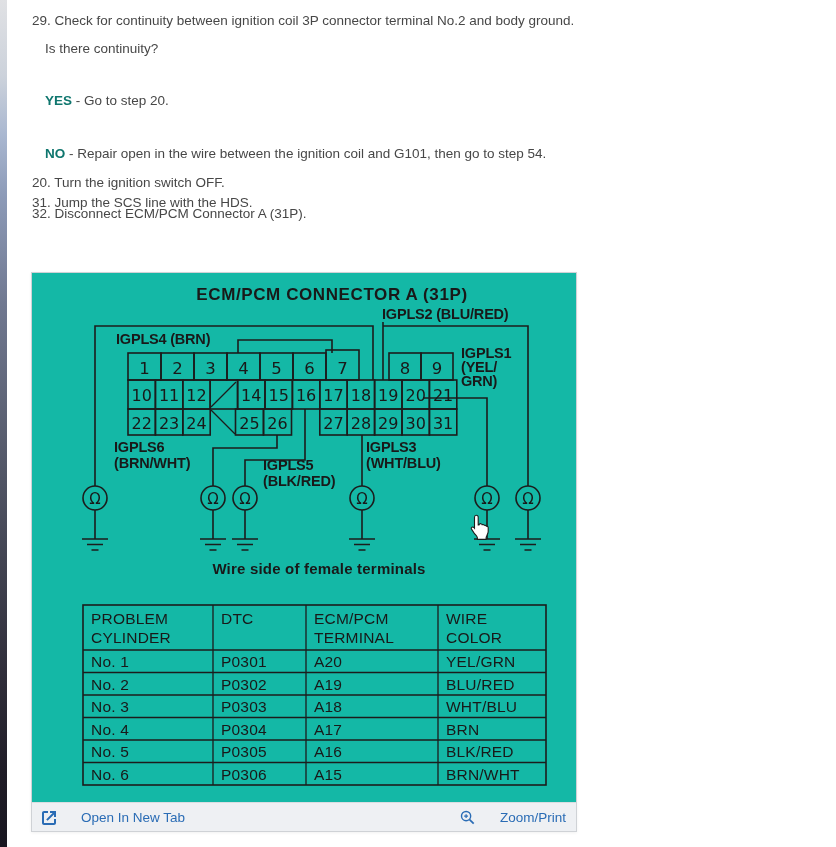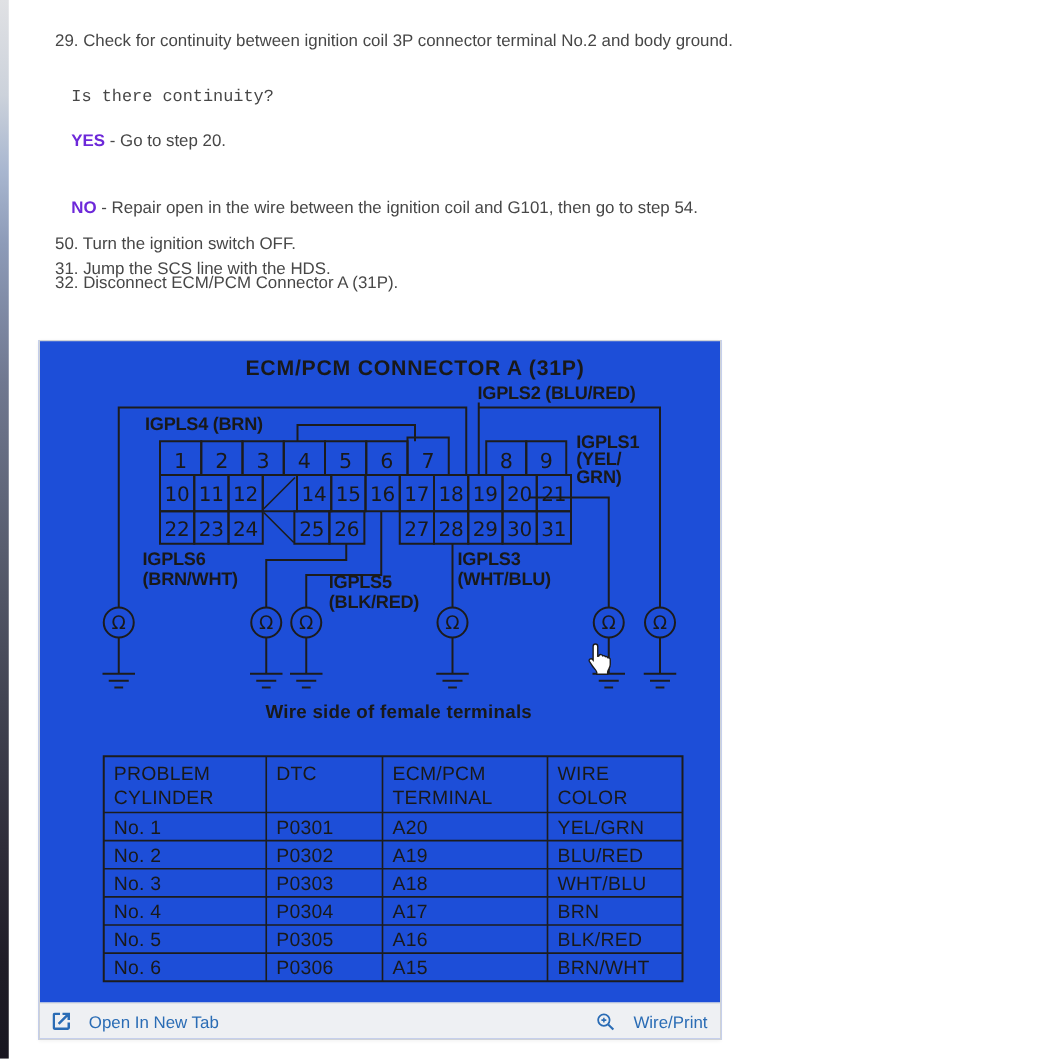--- a/index.html
+++ b/index.html
@@ -5,33 +5,33 @@
   html,body{margin:0;padding:0;}
   body{
     width:836px;height:847px;position:relative;overflow:hidden;
     background:#ffffff;
     font-family:"Liberation Sans", sans-serif;
   }
   .edge-strip{
     position:absolute;left:0;top:0;width:7px;height:847px;
     background:linear-gradient(180deg,#e0e1e4 0%,#ccd2db 9%,#a9b7d0 16%,#8d9bb8 23%,#707890 36%,#585d6e 52%,#424452 66%,#2f2d39 80%,#201d27 91%,#181620 100%);
   }
-  .instr{position:absolute;margin:12px;font-size:13.5px;line-height:16px;color:#474747;white-space:nowrap;}
-  .instr b{font-weight:bold;color:#6d28d9;}
+  .instr{position:absolute;margin:0;font-size:13.5px;line-height:16px;color:#474747;white-space:nowrap;}
+  .instr b{font-weight:bold;color:#0f766e;}
   #s29{left:32px;top:13px;}
-  #q{left:45px;top:59px;font-family:Liberation Mono, monospace;}
+  #q{left:45px;top:41px;}
   #yes{left:45px;top:93px;}
   #no{left:45px;top:146px;}
   #s30{left:32px;top:175px;}
   #s31{left:32px;top:195px;text-align:right;}
   #s32{left:32px;top:206px;}
 
   .viewer-panel{
     position:absolute;left:31px;top:272px;width:546px;height:560px;
-    background:#1d4ed8;border:1px solid #cfd2d6;box-sizing:border-box;
+    background:#14b8a6;border:1px solid #cfd2d6;box-sizing:border-box;
     box-shadow:0 1px 3px rgba(0,0,0,0.06);
   }
   svg.scan{display:block;filter:blur(0.25px);}
   svg.scan text{fill:#191919;}
   .t-title{font-size:17px;font-weight:bold;letter-spacing:0.6px;}
   .t-label{font-size:14.5px;font-weight:bold;letter-spacing:-0.2px;}
   .t-num{font-size:16px;font-family:"DejaVu Sans",sans-serif;}
   .t-num1{font-size:16.5px;font-family:"DejaVu Sans",sans-serif;}
   .t-ohm{font-size:15px;font-family:"DejaVu Sans",sans-serif;}
   .t-cap{font-size:15px;font-weight:bold;letter-spacing:0.2px;}
@@ -40,33 +40,33 @@
   .ink-thin{stroke:#1c1c1c;fill:none;stroke-width:1.3px;}
 
   .viewer-footer{
     position:absolute;left:0;bottom:0;width:100%;height:29px;
     background:#eef0f3;border-top:1px solid #dadde1;box-sizing:border-box;
     display:flex;align-items:center;justify-content:space-between;
     padding:0 10px;
   }
   .viewer-footer a{
     color:#2a6cb5;font-size:13.5px;text-decoration:none;
-    display:flex;align-items:flex-start;gap:15px;cursor:pointer;
+    display:flex;align-items:flex-end;gap:25px;cursor:pointer;
   }
 </style>
 </head>
 <body>
 
 <div class="edge-strip"></div>
 
 <p class="instr" id="s29">29. Check for continuity between ignition coil 3P connector terminal No.2 and body ground.</p>
 <p class="instr" id="q">Is there continuity?</p>
 <p class="instr" id="yes"><b>YES</b><span> - Go to step 20.</span></p>
 <p class="instr" id="no"><b>NO</b><span> - Repair open in the wire between the ignition coil and G101, then go to step 54.</span></p>
-<p class="instr" id="s30">50. Turn the ignition switch OFF.</p>
+<p class="instr" id="s30">20. Turn the ignition switch OFF.</p>
 <p class="instr" id="s31">31. Jump the SCS line with the HDS.</p>
 <p class="instr" id="s32">32. Disconnect ECM/PCM Connector A (31P).</p>
 
 <div class="viewer-panel">
   <svg class="scan" width="544" height="530" viewBox="0 0 544 530">
 
     <text class="t-title" x="300" y="27" text-anchor="middle">ECM/PCM CONNECTOR A (31P)</text>
     <text class="t-label" x="350" y="46">IGPLS2 (BLU/RED)</text>
     <text class="t-label" x="84" y="71">IGPLS4 (BRN)</text>
     <text class="t-label" x="429" y="85">IGPLS1</text>
@@ -245,16 +245,16 @@
       </svg>
       <span>Open In New Tab</span>
     </a>
     <a>
       <svg width="15" height="15" viewBox="0 0 16 16">
         <circle cx="6.5" cy="6.5" r="4.9" fill="none" stroke="#2a6cb5" stroke-width="1.5"></circle>
         <line x1="10.2" y1="10.2" x2="14.6" y2="14.6" stroke="#2a6cb5" stroke-width="1.8"></line>
         <line x1="4.4" y1="6.5" x2="8.6" y2="6.5" stroke="#2a6cb5" stroke-width="1.3"></line>
         <line x1="6.5" y1="4.4" x2="6.5" y2="8.6" stroke="#2a6cb5" stroke-width="1.3"></line>
       </svg>
-      <span>Wire/Print</span>
+      <span>Zoom/Print</span>
     </a>
   </div>
 </div>
 
 </body></html>

